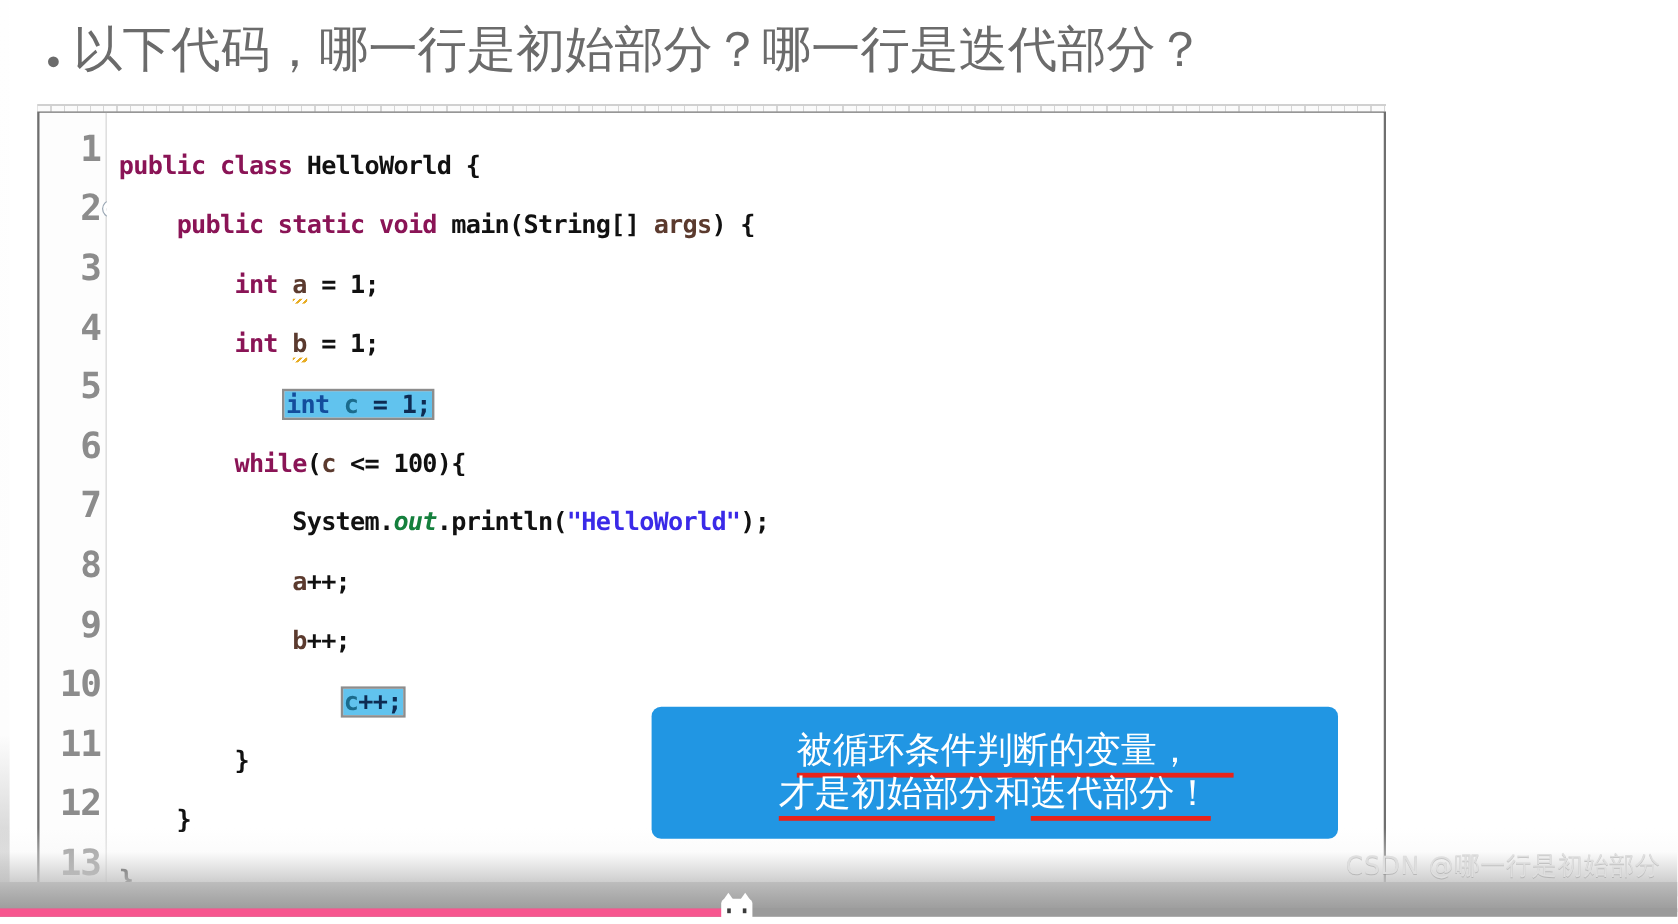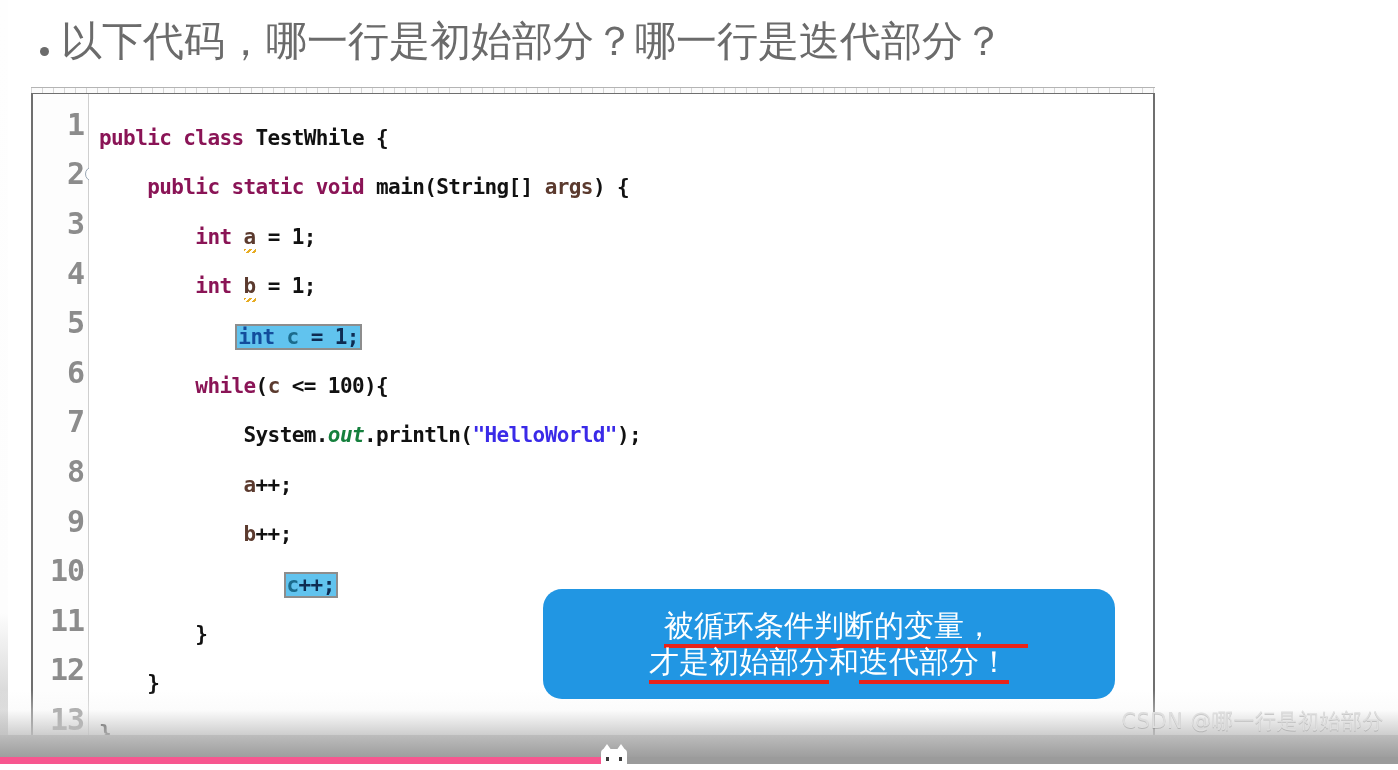--- a/index.html
+++ b/index.html
@@ -189,21 +189,21 @@
   .sel-box .kw   { color: #134d9c; }
   .sel-box .var  { color: #1b6b8c; }
   .sel-box .plain{ color: #0e2b52; }
 
   
   .callout {
     position: absolute;
     left: 543px; top: 589px;
     width: 572px; height: 110px;
     background: #2196e3;
-    border-radius: 19px;
+    border-radius: 8px;
     display: flex;
     flex-direction: column;
     align-items: center;
     justify-content: center;
     gap: 2px;
     color: #ffffff;
     font-family: "DejaVu Sans", "Liberation Sans", sans-serif;
     font-size: 30px;
     font-weight: 400;
     line-height: 1.12;
@@ -339,21 +339,21 @@
       <div class="gutter-row">
         <span class="lineno">12</span>
       </div>
       <div class="gutter-row">
         <span class="lineno">13</span>
       </div>
     </div>
 
     <div class="code-area">
 
-      <div class="code-line"><span class="kw">public</span><span class="plain"> </span><span class="kw">class</span><span class="plain"> </span><span class="plain">TestWhile</span><span class="plain"> {</span></div>
+      <div class="code-line"><span class="kw">public</span><span class="plain"> </span><span class="kw">class</span><span class="plain"> </span><span class="plain">HelloWorld</span><span class="plain"> {</span></div>
 
       <div class="code-line"><span class="plain">    </span><span class="kw">public</span><span class="plain"> </span><span class="kw">static</span><span class="plain"> </span><span class="kw">void</span><span class="plain"> </span><span class="plain">main</span><span class="plain">(</span><span class="plain">String</span><span class="plain">[] </span><span class="var">args</span><span class="plain">) {</span></div>
 
       <div class="code-line"><span class="plain">        </span><span class="kw">int</span><span class="plain"> </span><span class="var warn-underline">a</span><span class="plain"> = </span><span class="num">1</span><span class="plain">;</span></div>
 
       <div class="code-line"><span class="plain">        </span><span class="kw">int</span><span class="plain"> </span><span class="var warn-underline">b</span><span class="plain"> = </span><span class="num">1</span><span class="plain">;</span></div>
 
       <div class="code-line"><span class="plain">        </span><span class="sel-box"><span class="kw">int</span><span class="plain"> </span><span class="var">c</span><span class="plain"> = </span><span class="plain">1</span><span class="plain">;</span></span></div>
 
       <div class="code-line"><span class="plain">        </span><span class="kw">while</span><span class="plain">(</span><span class="var">c</span><span class="plain"> &lt;= </span><span class="num">100</span><span class="plain">){</span></div>

